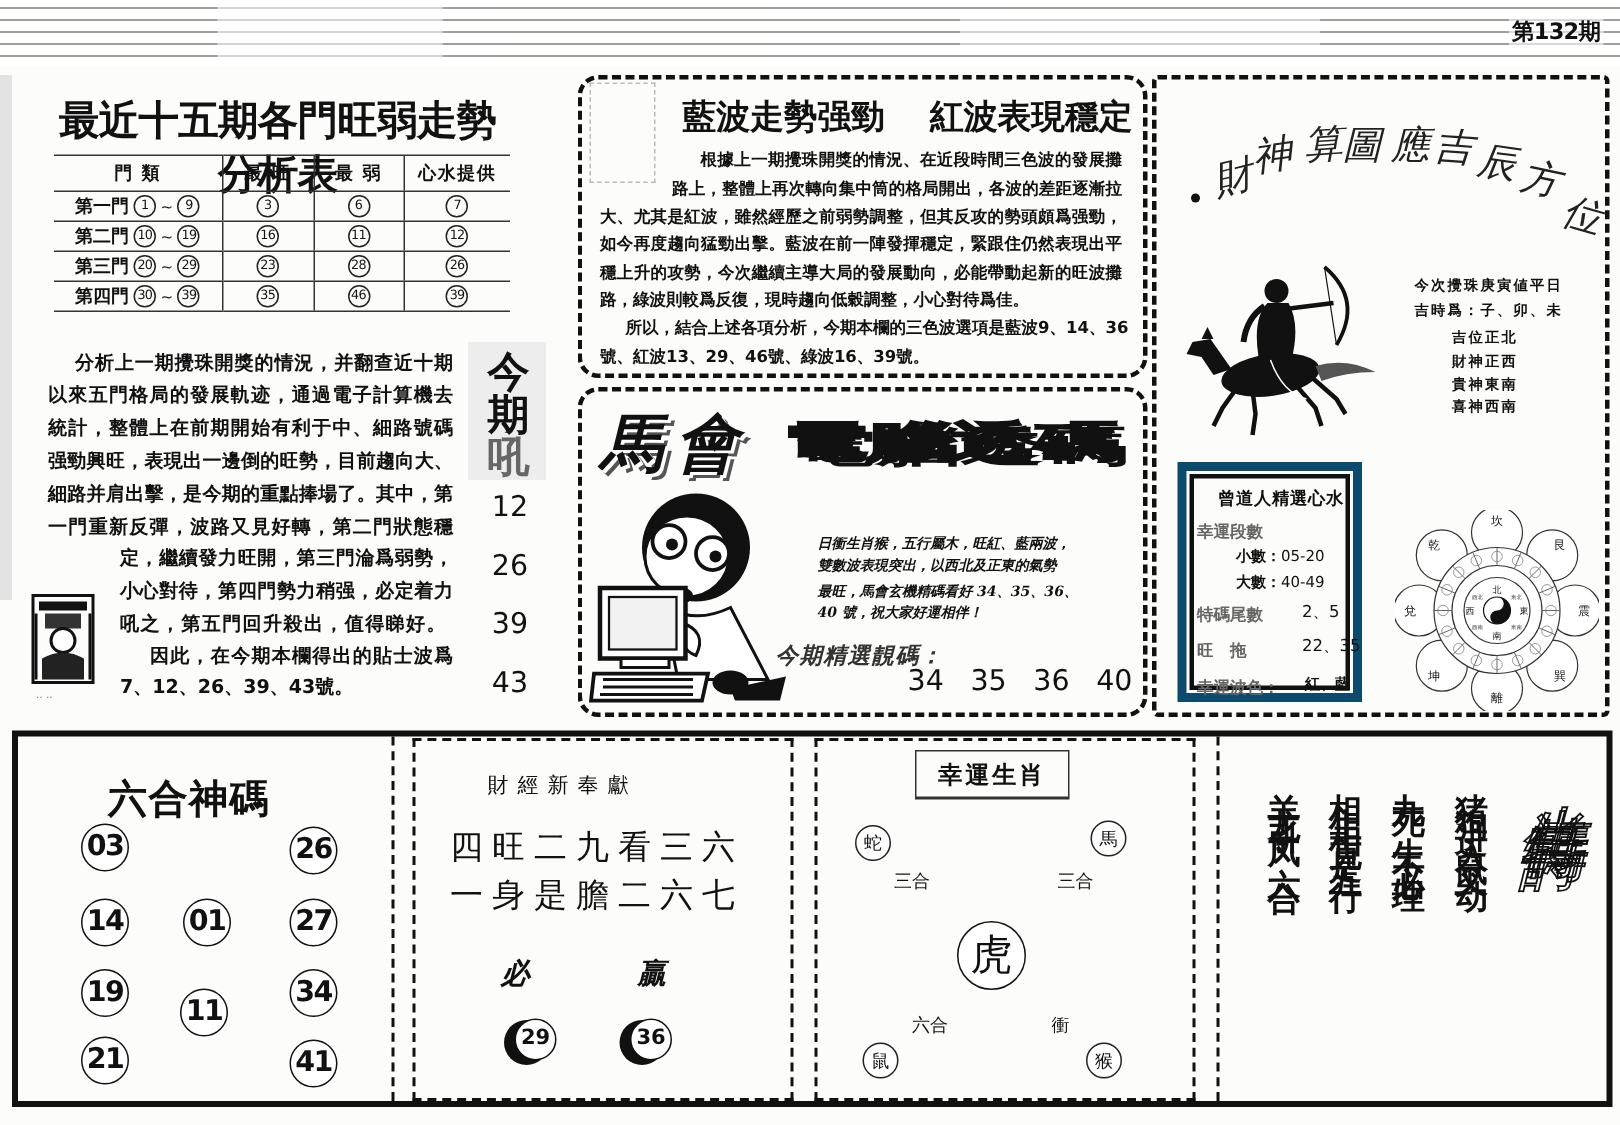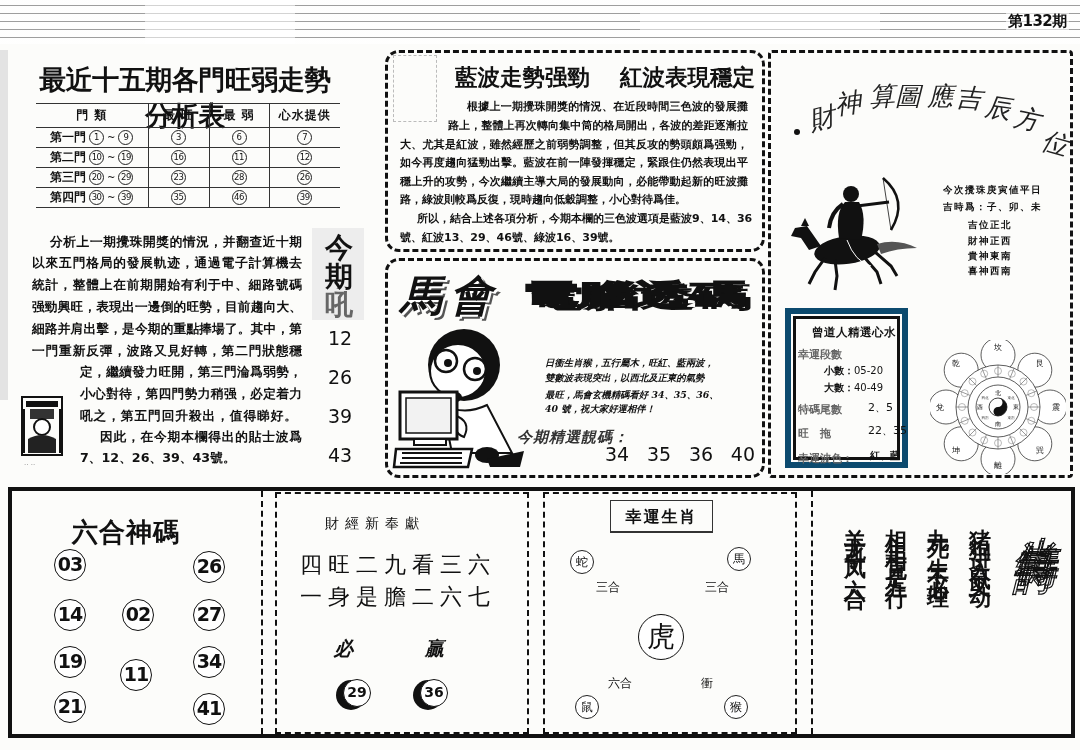--- a/index.html
+++ b/index.html
@@ -353,21 +353,21 @@
   <div class="abs bottom-outer"></div>
   <div class="vdash" style="left:261px;top:491px;height:243px;"></div>
   <div class="pbox" style="left:275px;top:492px;width:254px;height:242px;"></div>
   <div class="pbox" style="left:543px;top:492px;width:254px;height:242px;"></div>
   <div class="vdash" style="left:811px;top:491px;height:243px;"></div>
 
   <div class="abs lh-title">六合神碼</div>
   <div class="ball" style="left:54px;top:549px;">03</div>
   <div class="ball" style="left:193px;top:551px;">26</div>
   <div class="ball" style="left:54px;top:599px;">14</div>
-  <div class="ball" style="left:122px;top:599px;">02</div>
+  <div class="ball" style="left:122px;top:599px;">01</div>
   <div class="ball" style="left:193px;top:599px;">27</div>
   <div class="ball" style="left:54px;top:646px;">19</div>
   <div class="ball" style="left:120px;top:659px;">11</div>
   <div class="ball" style="left:193px;top:646px;">34</div>
   <div class="ball" style="left:54px;top:691px;">21</div>
   <div class="ball" style="left:193px;top:693px;">41</div>
 
   <div class="abs fin-title">財經新奉獻</div>
   <div class="fin-line" style="top:550px;">四旺二九看三六</div>
   <div class="fin-line" style="top:582px;">一身是膽二六七</div>

